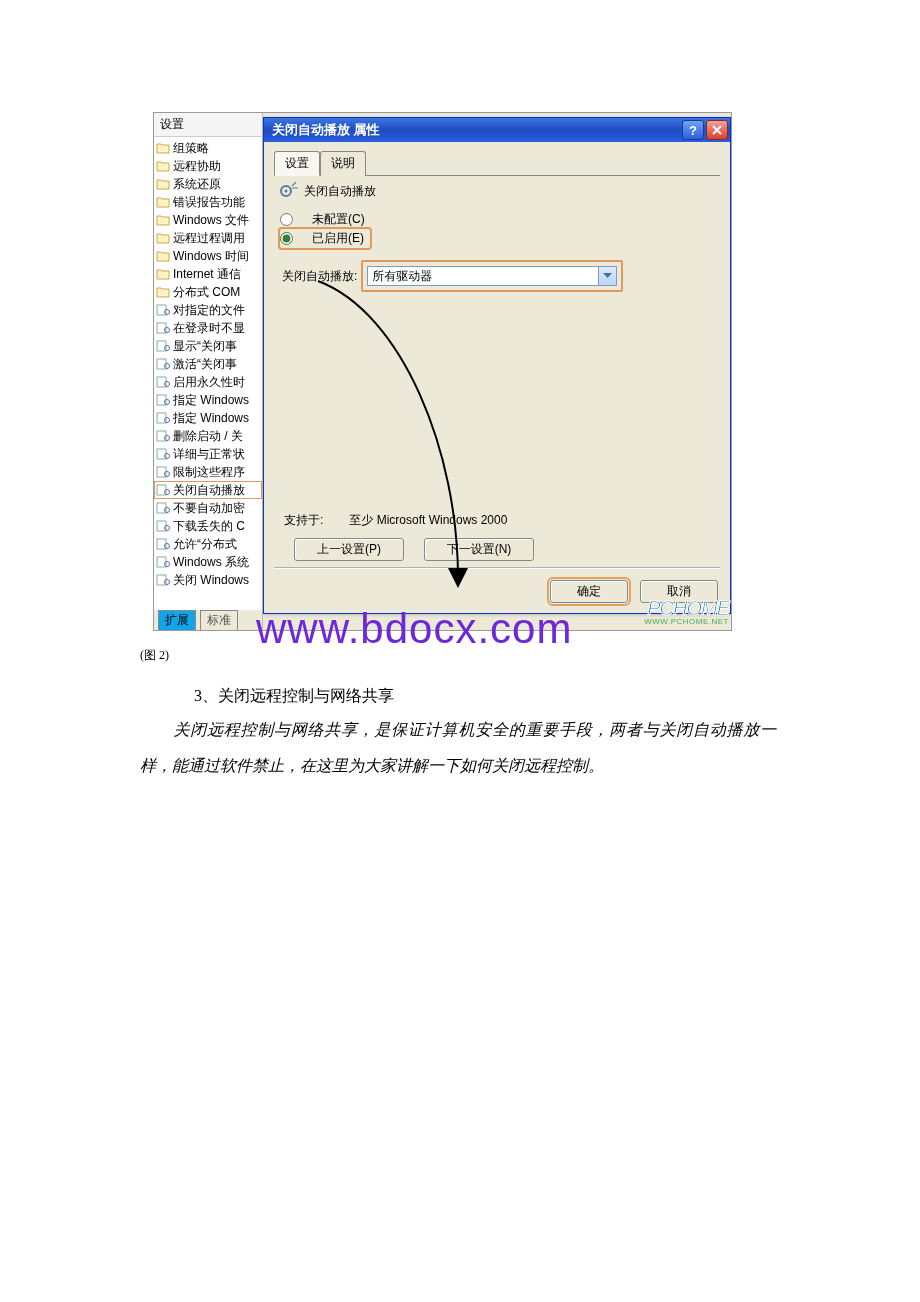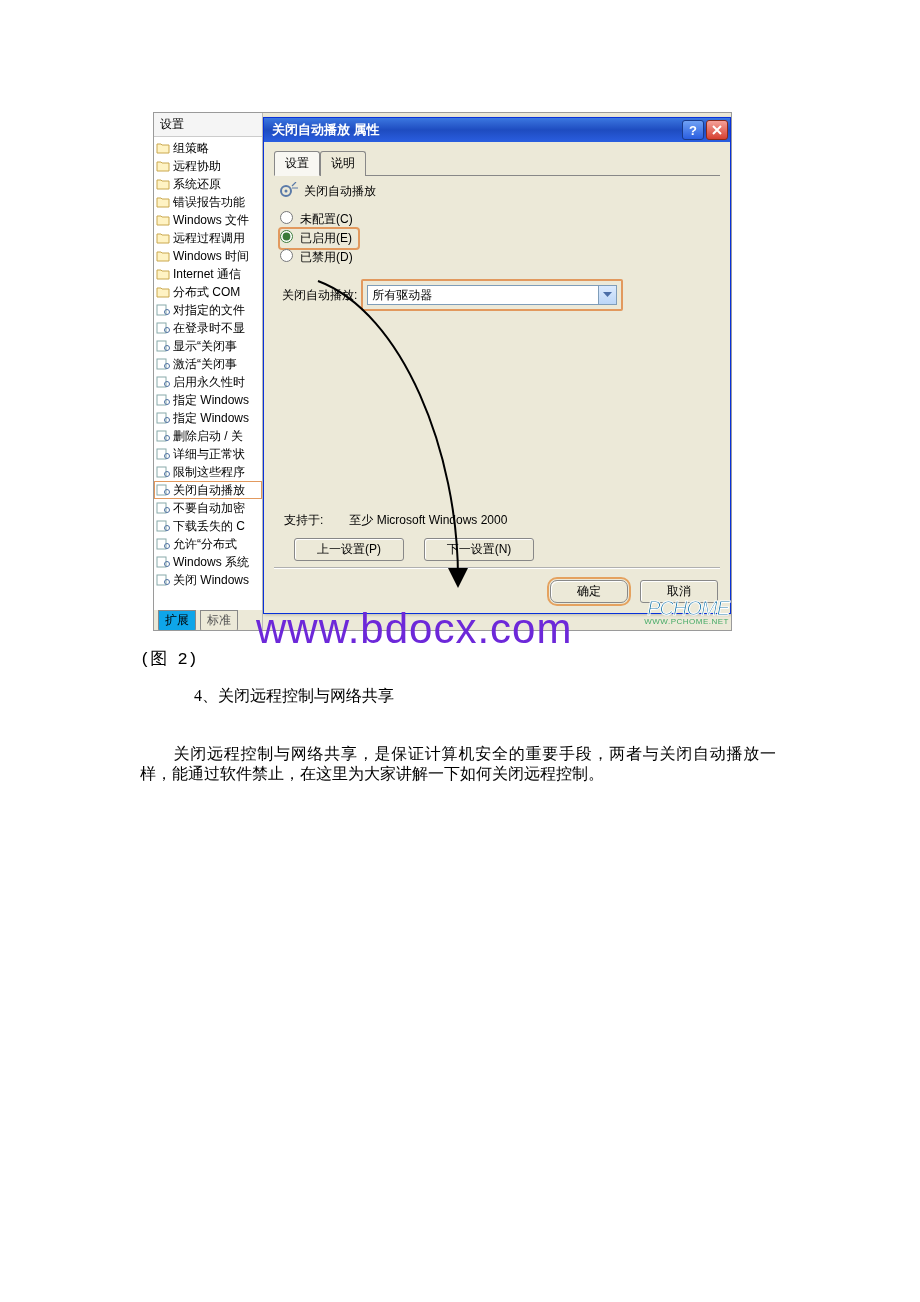--- a/index.html
+++ b/index.html
@@ -168,22 +168,22 @@
     align-items: center;
     gap: 6px;
     margin: 6px 4px 10px 4px;
   }
   .setting-icon {
     width: 20px;
     height: 18px;
   }
   .radio-row {
     display: flex;
-    align-items: flex-start;
-    gap: 4px;
+    align-items: center;
+    gap: 16px;
     padding: 1px 0;
   }
   .radio-row.highlight {
     outline: 2px solid #e2995e;
     outline-offset: 0px;
     border-radius: 2px;
   }
   .radio-row input {
     margin: 0 3px 0 0;
     accent-color: #3a7a3a;
@@ -265,21 +265,20 @@
     padding: 2px 0;
     width: 78px;
     border-radius: 3px;
     font-size: 12px;
     text-align: center;
     box-shadow: inset 1px 1px 0 #fff;
   }
   .ok-btn.highlight {
     outline: 2px solid #e5a25f;
     outline-offset: 1px;
-    border-radius: 7px;
   }
   .divider-h {
     position: absolute;
     left: 10px;
     right: 10px;
     bottom: 44px;
     border-top: 1px solid #b0b0b0;
     border-bottom: 1px solid #fff;
   }
   
@@ -321,37 +320,37 @@
     font-size: 8px;
     color: #4a6;
     font-family: Arial, sans-serif;
     letter-spacing: 0.5px;
   }
   
   .caption {
     position: absolute;
     left: 140px;
     top: 647px;
-    font-size: 17px;
-    font-family: Liberation Mono, monospace;
+    font-size: 12px;
   }
   .section-title {
     position: absolute;
     left: 194px;
     top: 686px;
     font-size: 16px;
   }
   .paragraph {
     position: absolute;
     left: 140px;
-    top: 744px;
+    top: 712px;
     width: 636px;
     font-size: 16px;
-    line-height: 20px;
+    line-height: 36px;
     text-align: justify;
+    font-style: italic;
   }
 </style>
 </head>
 <body>
 
 <div class="screenshot-area">
 
   <div class="left-panel">
     <div class="left-header">设置</div>
     <ul class="tree-list" id="tree-list">
@@ -624,24 +623,20 @@
       </div>
 
       <div style="margin-left:6px;">
         <div class="radio-row">
           <input type="radio" name="r" style="">
           <span>未配置(C)</span>
         </div>
         <div class="radio-row highlight" style="display:inline-flex;padding-right:6px;">
           <input type="radio" name="r" checked="" style="">
           <span>已启用(E)</span>
-        </div>
-        <div class="radio-row">
-          <input type="radio" name="r" style="">
-          <span>已禁用(D)</span>
         </div>
       </div>
 
       <div class="field-row" style="margin-top:12px;">
         <span>关闭自动播放:</span>
         <div class="select-box">
           <div class="select-text">所有驱动器</div>
           <div class="select-btn">
             <svg width="9" height="6" viewBox="0 0 9 6">
                 <path d="M0 0 L4.5 5 L9 0 Z" fill="#4a6da7"></path>
@@ -681,14 +676,14 @@
 
   <div class="pchome">
     <div class="logo">PCHOME</div>
     <div class="small">WWW.PCHOME.NET</div>
   </div>
 </div>
 
 <div class="watermark">www.bdocx.com</div>
 
 <div class="caption">(图 2)</div>
-<div class="section-title">4、关闭远程控制与网络共享</div>
+<div class="section-title">3、关闭远程控制与网络共享</div>
 <div class="paragraph">　　关闭远程控制与网络共享，是保证计算机安全的重要手段，两者与关闭自动播放一样，能通过软件禁止，在这里为大家讲解一下如何关闭远程控制。</div>
 
 </body></html>

